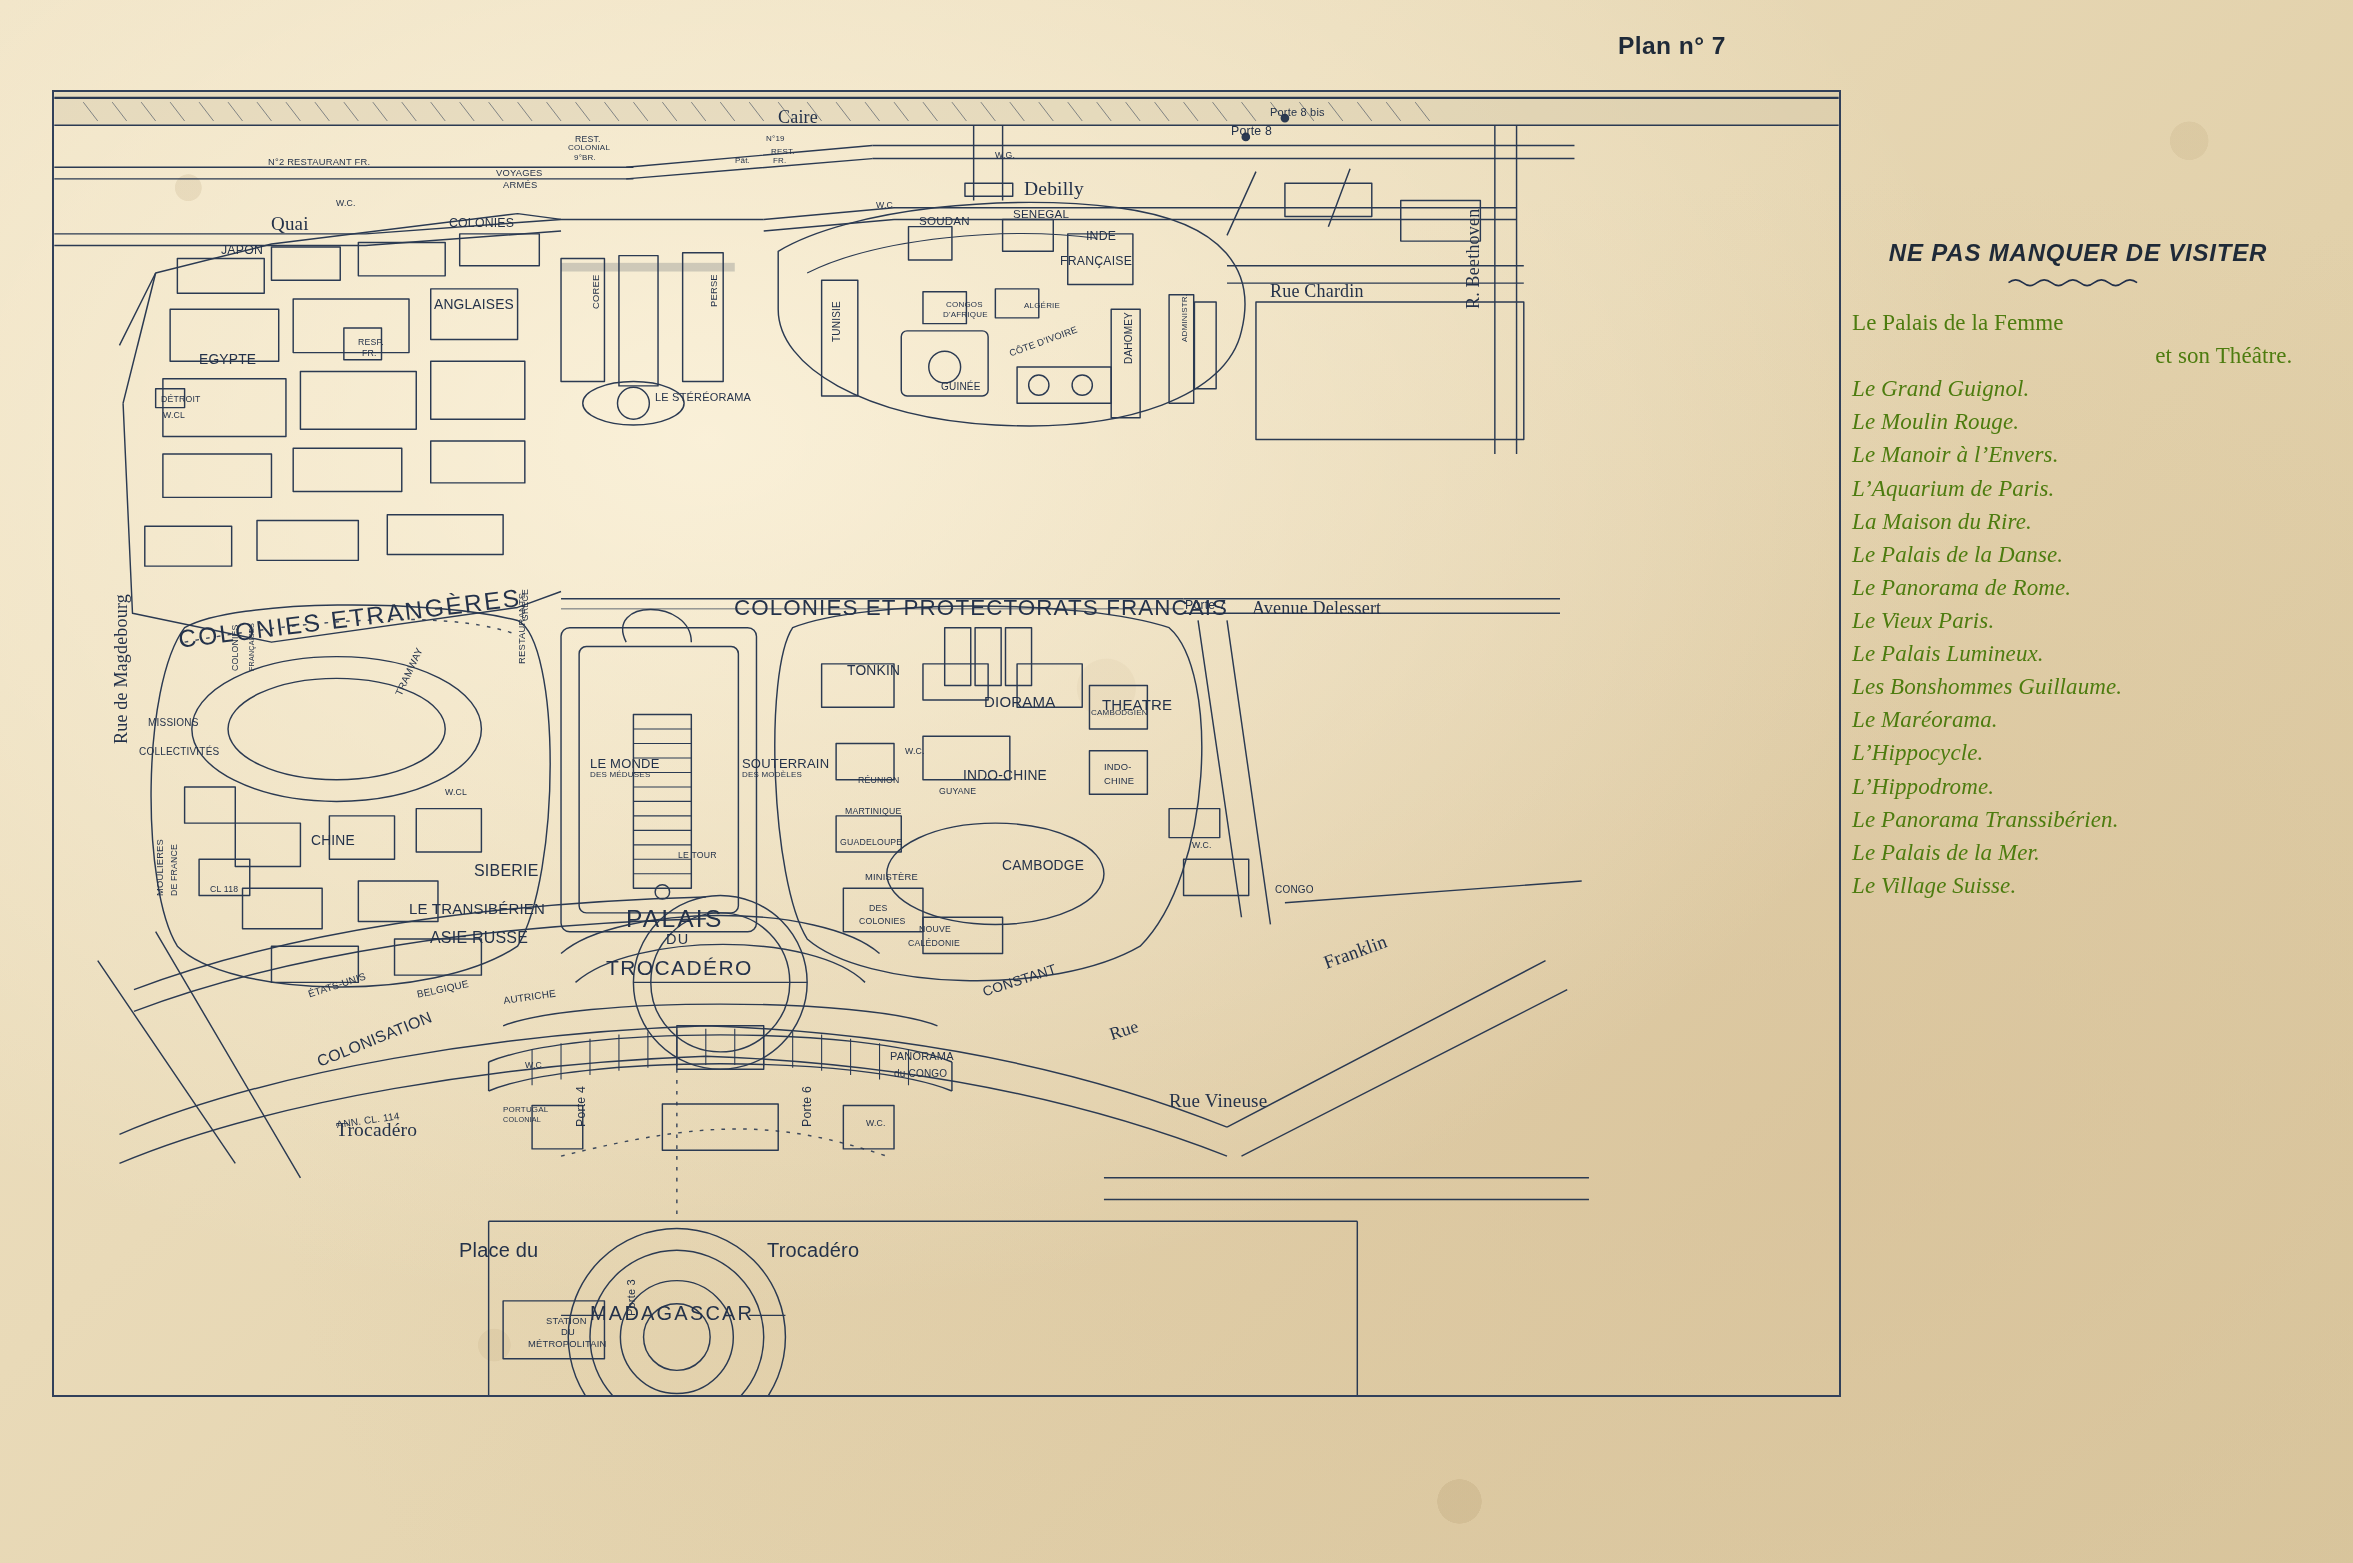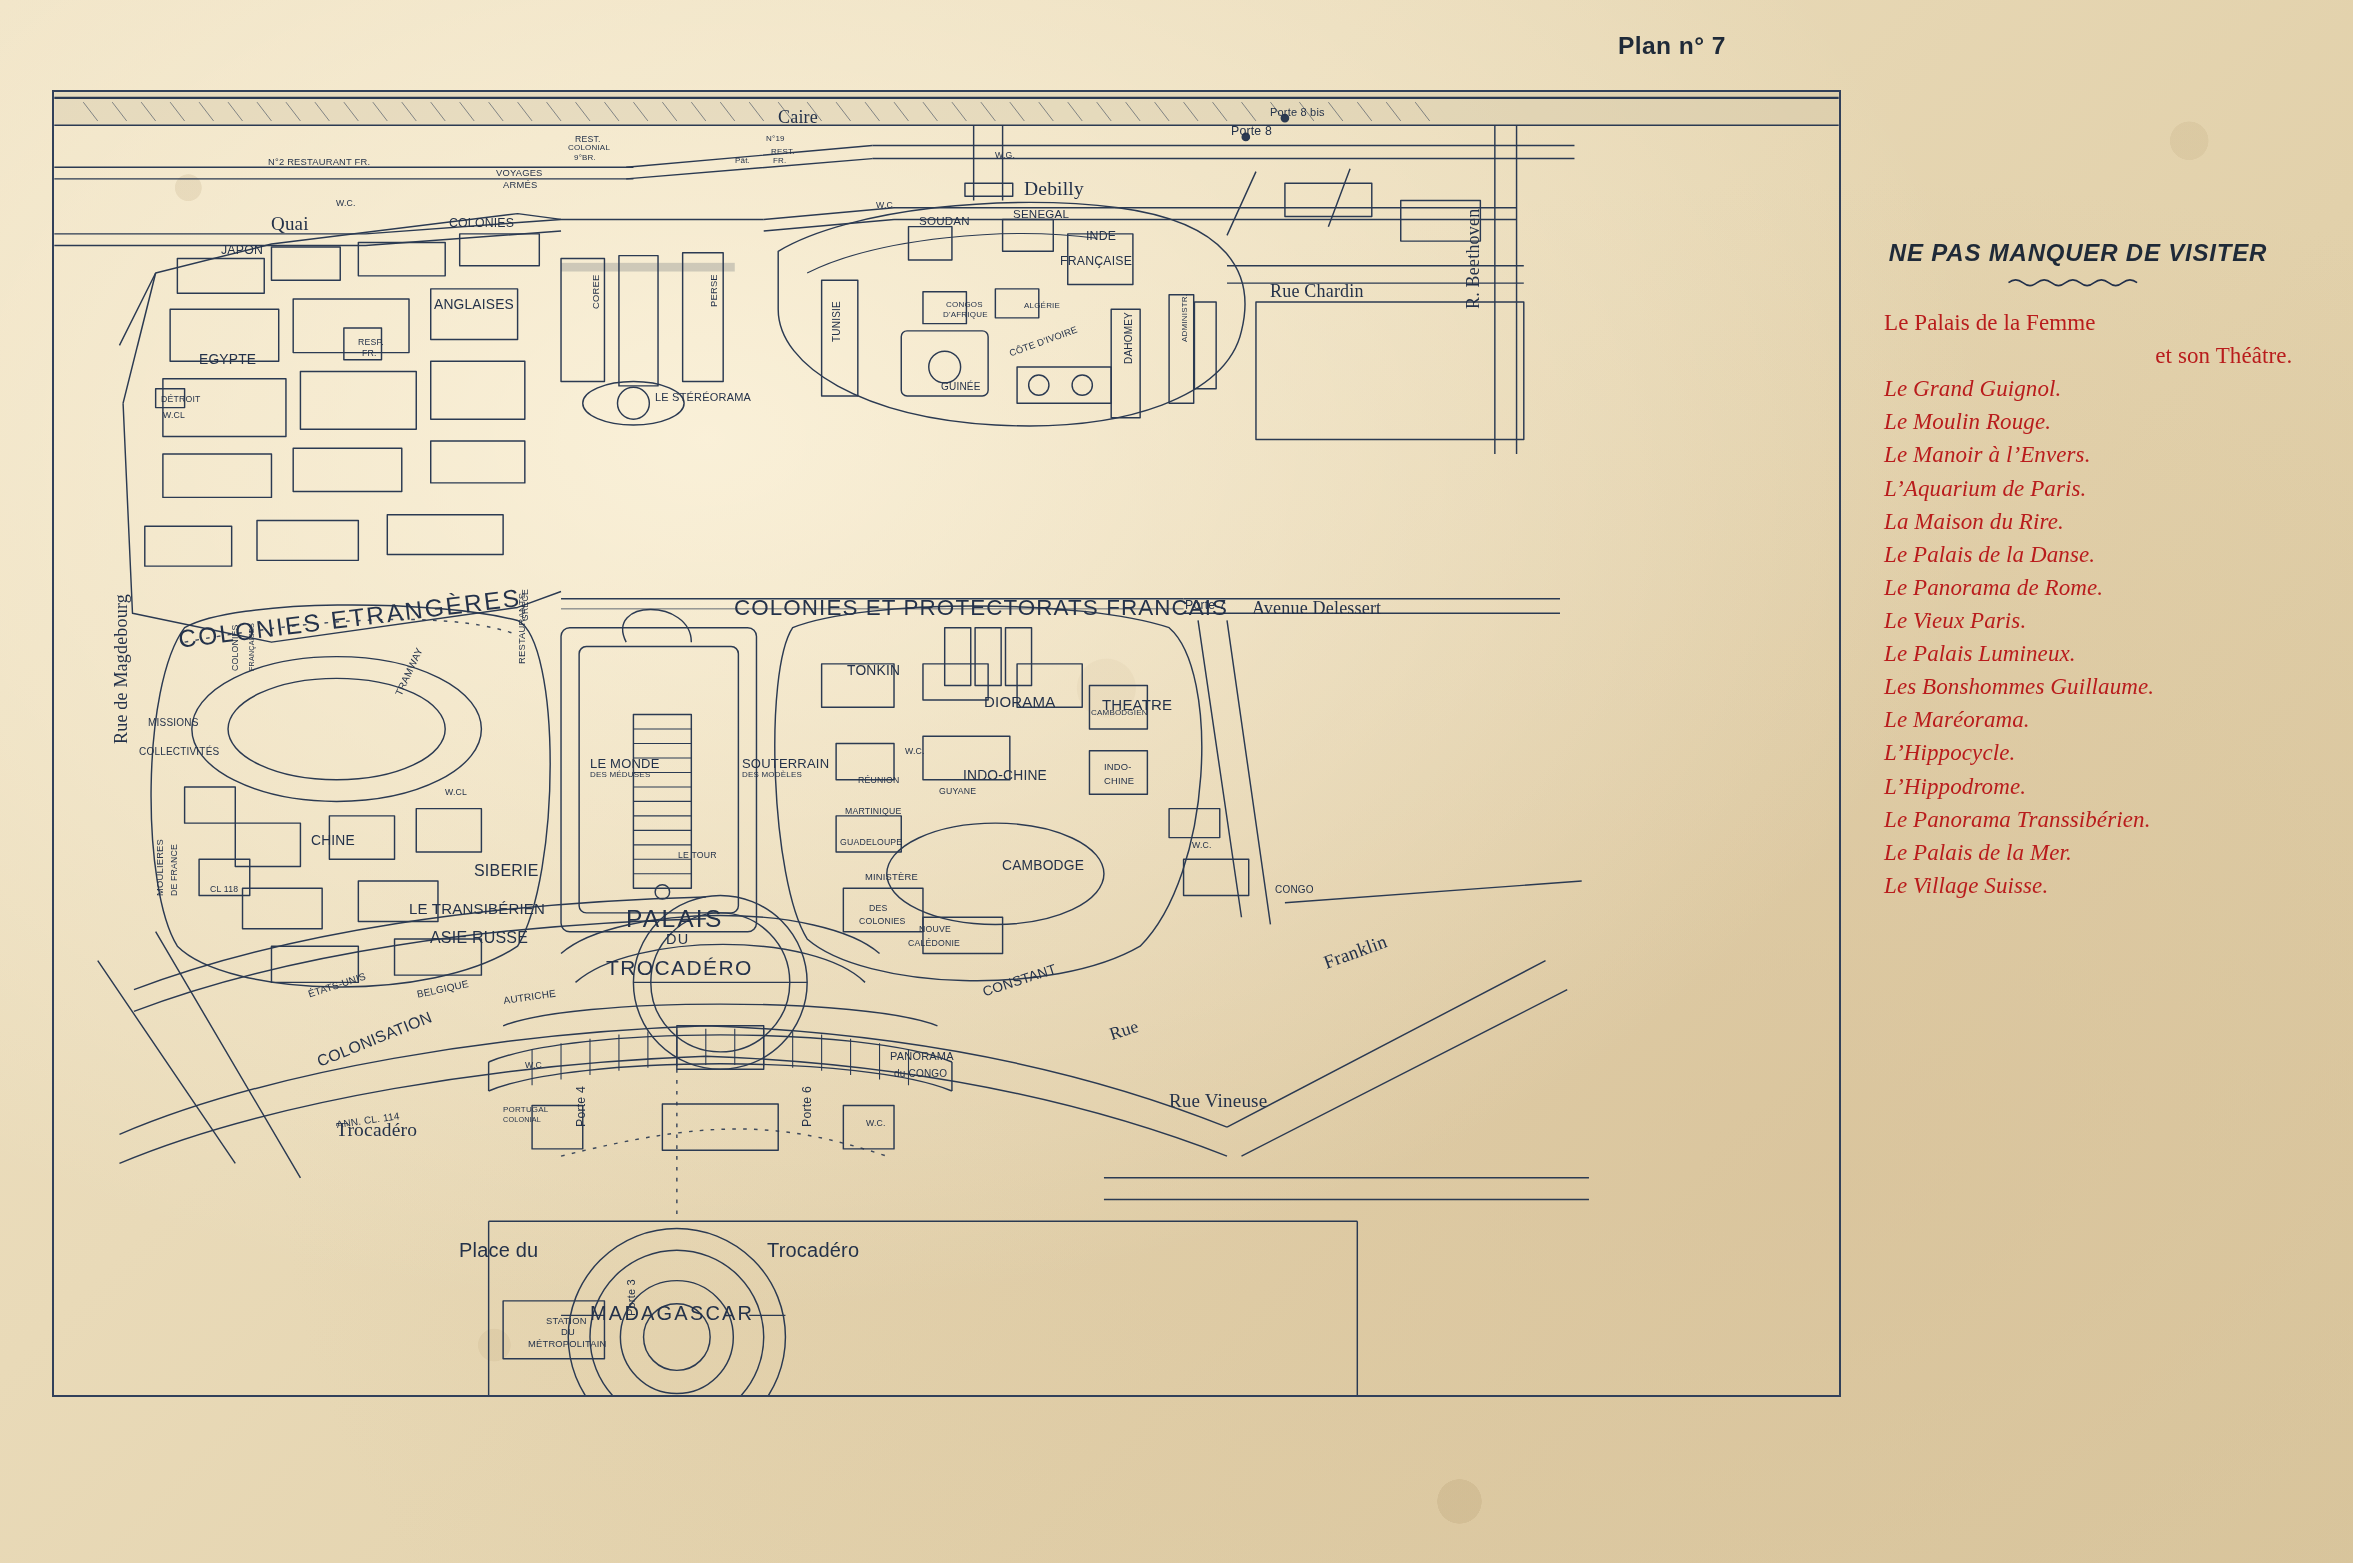--- a/index.html
+++ b/index.html
@@ -62,24 +62,23 @@
     font-weight:bold;font-style:italic;
     font-size:24px;letter-spacing:0.8px;
     color:#1f2a38;
     text-align:center;
   }
   #visit-rule{margin:10px auto 19px auto;width:145px;height:10px;}
   #visit-list{list-style:none;margin:0;padding:0;}
   #visit-list li{
     font-size:23px;
     line-height:1.44;
-    color:#b91c1c;
+    color:#4d7c0f;
     padding-left:13px;
     letter-spacing:0.1px;
-    margin-left:32px;
   }
   #visit-list li .sub{display:block;text-align:right;padding-right:24.6px;}
   .ital{font-style:italic;}
 </style>
 </head>
 <body>
 
 <div id="paper"></div>
 
 <div id="plan-no">Plan n° 7</div>

